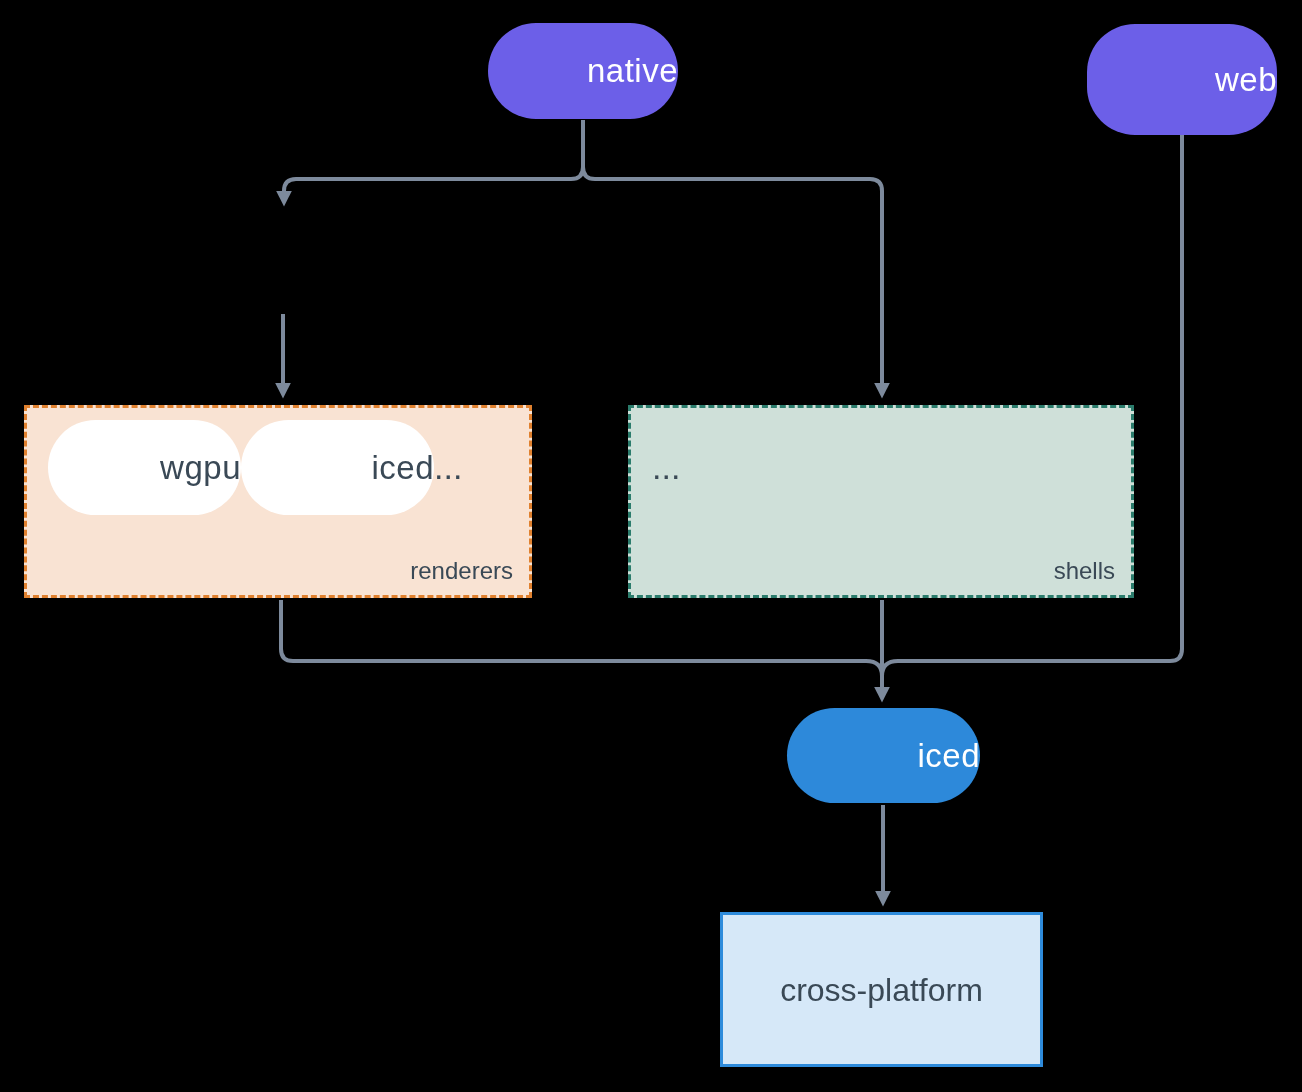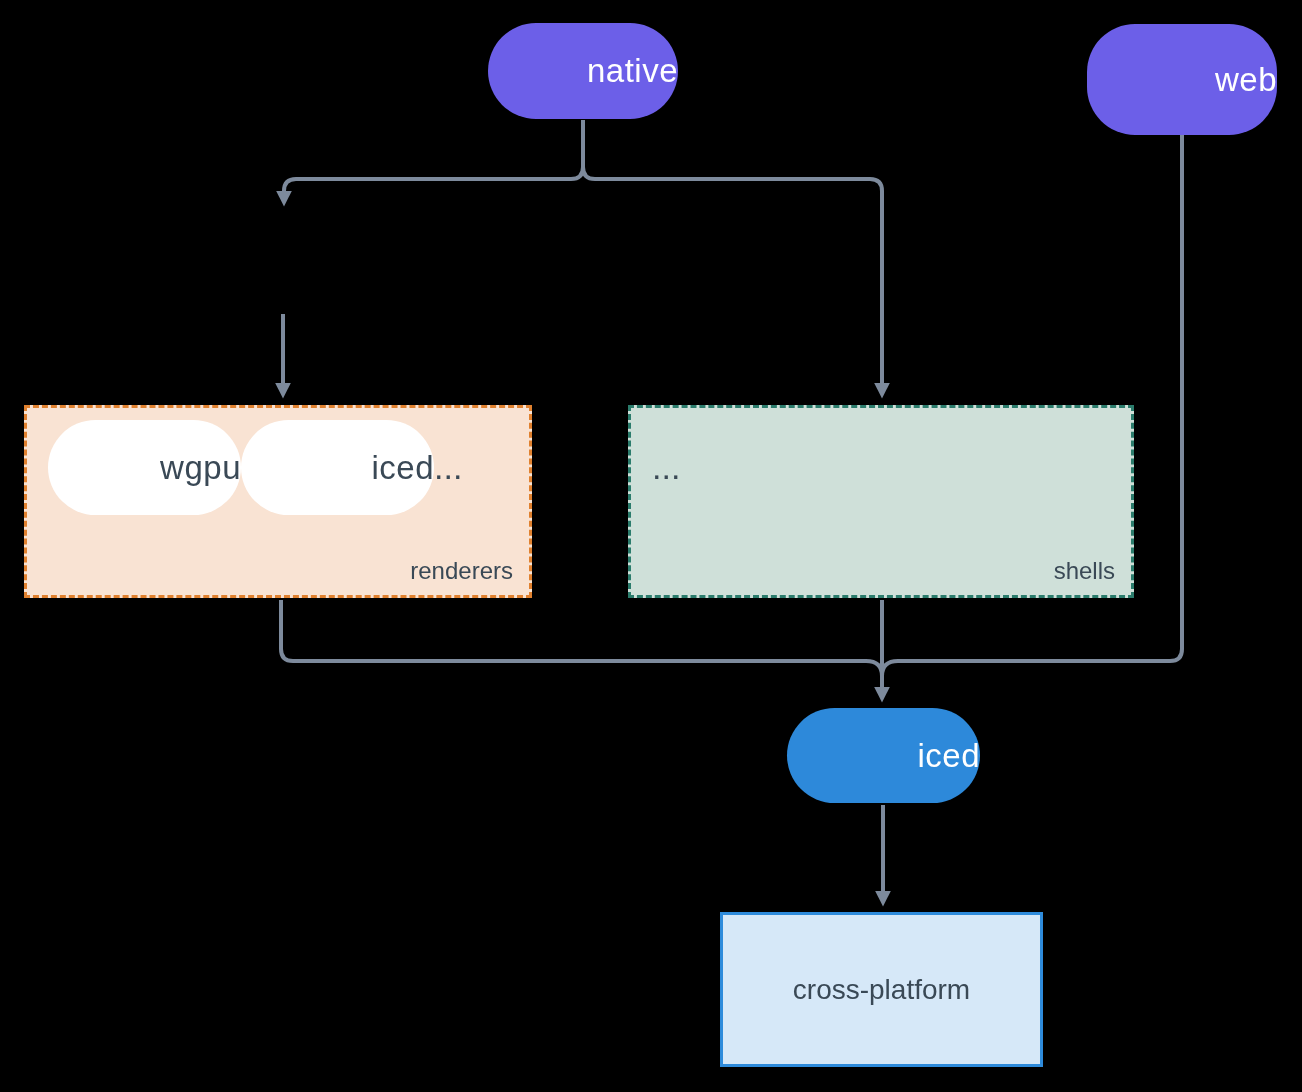--- a/index.html
+++ b/index.html
@@ -83,21 +83,21 @@
     left: 720px; top: 912px;
     width: 323px; height: 155px;
     box-sizing: border-box;
     background: var(--app-fill, #d6e8f8);
     border: 3px solid var(--app-border, #2e8bdb);
     display: flex;
     flex-direction: column;
     align-items: center;
     justify-content: center;
     color: var(--dark-text, #3a4956);
-    font-size: 28px;
+    font-size: 32px;
     line-height: 48px;
   }
 </style>
 </head>
 <body>
 
 <div class="canvas">
 
   <svg class="connectors" width="1302" height="1092" viewBox="0 0 1302 1092" xmlns="http://www.w3.org/2000/svg">
     <defs>

